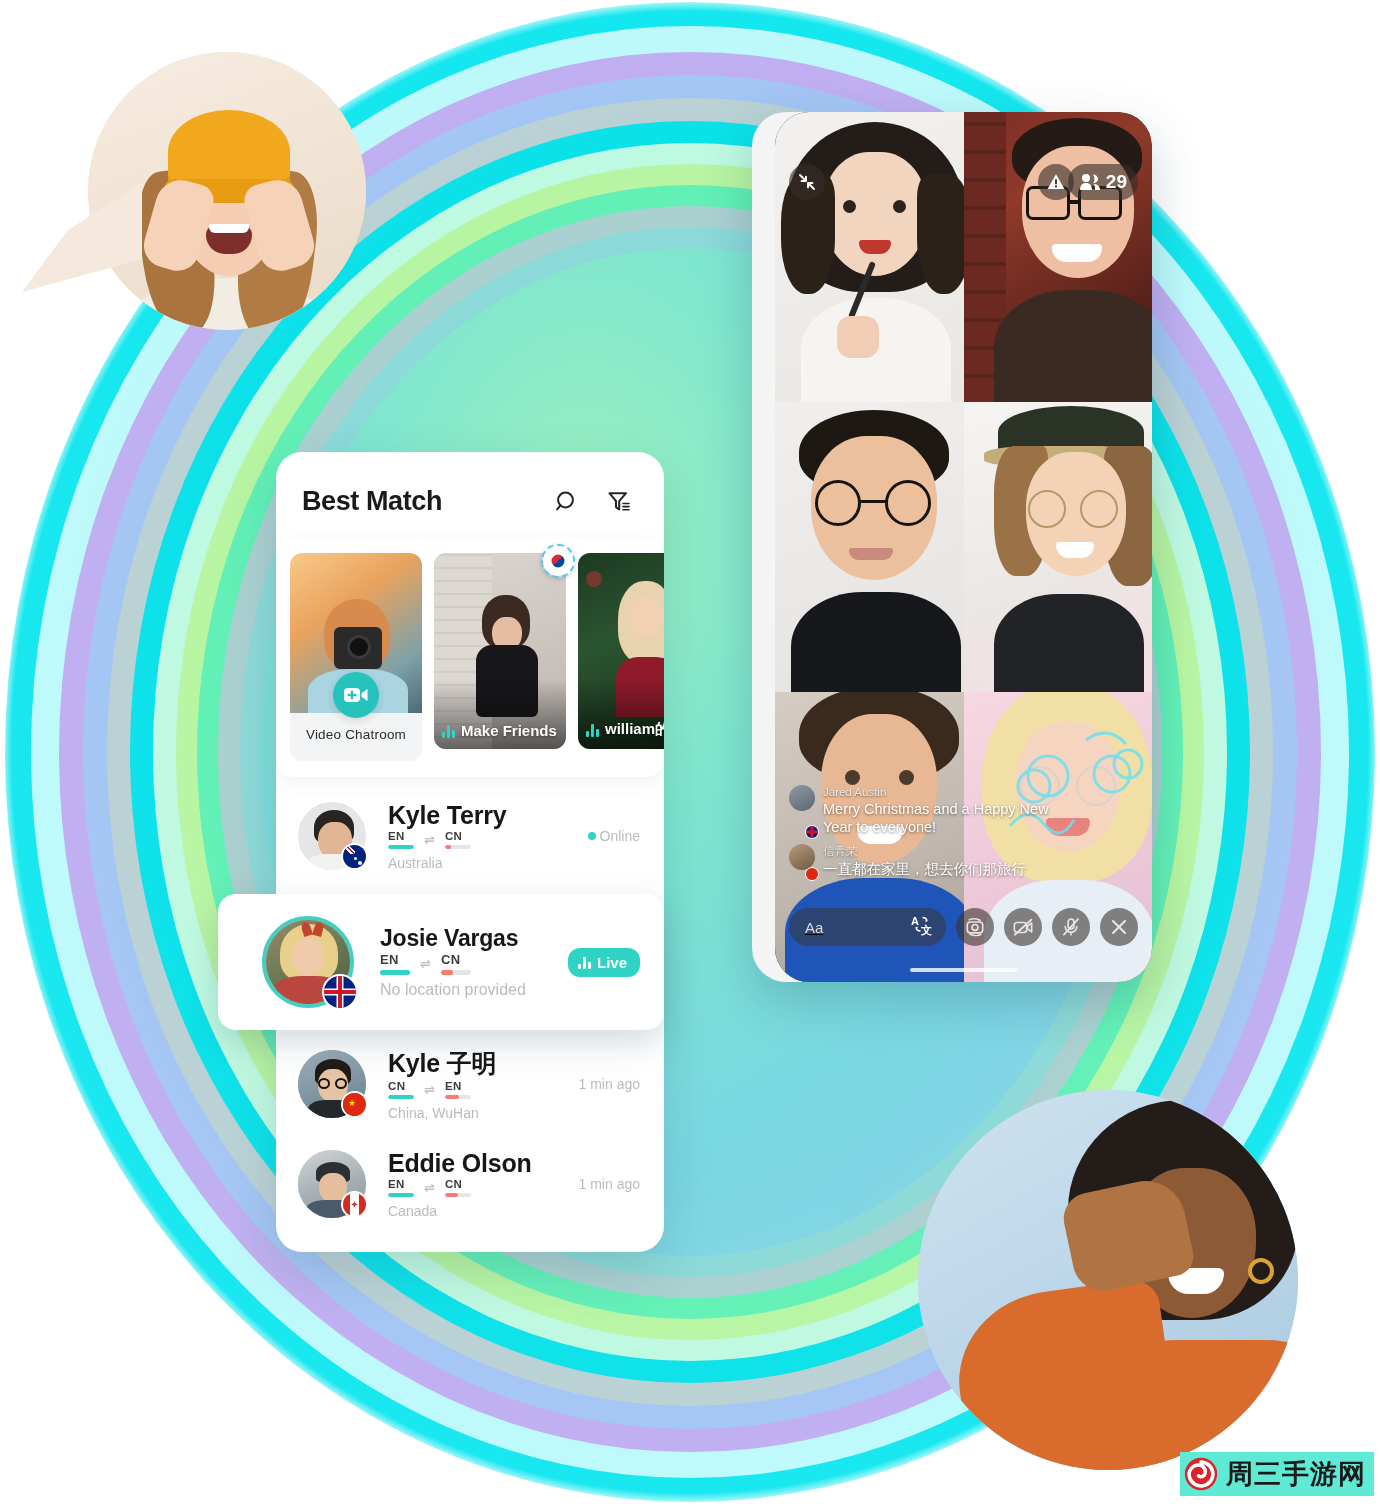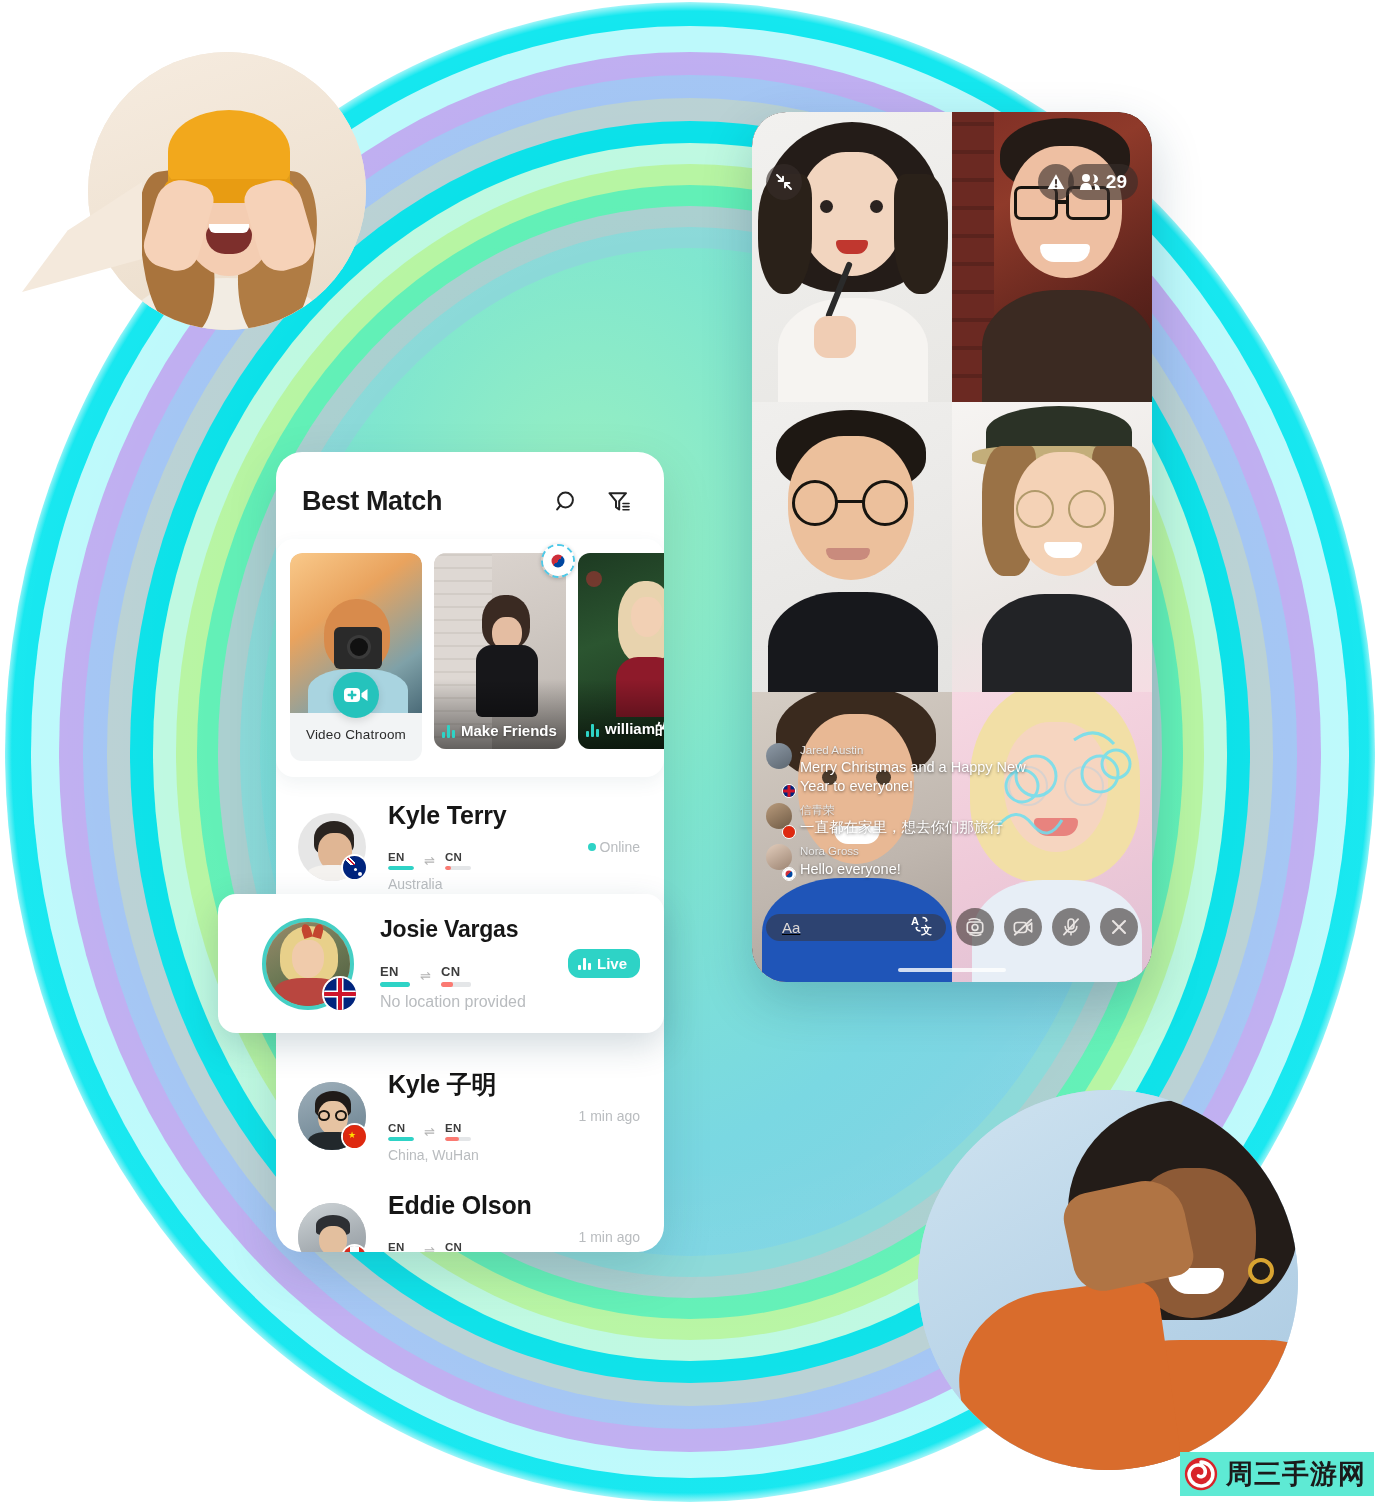--- a/index.html
+++ b/index.html
@@ -156,21 +156,21 @@
   .user-row.highlight .avatar { width:92px; height:92px; border:4px solid #45cfc4; }
   .avatar-flag {
     position:absolute; right:-2px; bottom:0px; width:27px; height:27px;
     border-radius:50%; border:2px solid #fff; overflow:hidden;
   }
   .user-row.highlight .avatar-flag { width:36px; height:36px; right:-4px; bottom:-2px; }
   .user-info { flex:1 1 auto; padding-left:22px; min-width:0; }
   .user-row.highlight .user-info { padding-left:26px; }
   .user-name { font-size:25px; font-weight:700; color:#161616; letter-spacing:-.2px; }
   .user-row.highlight .user-name { font-size:23px; }
-  .lang-row { display:flex; align-items:center; gap:9px; margin-top:21px; }
+  .lang-row { display:flex; align-items:center; gap:9px; margin-top:0; }
   .lang-item { display:flex; flex-direction:column; gap:3px; }
   .lang-code { font-size:11.5px; font-weight:700; color:#3c3c3c; letter-spacing:.4px; }
   .user-row.highlight .lang-code { font-size:13px; }
   .lang-bar { width:26px; height:4px; border-radius:2px; background:#e4e6e8; overflow:hidden; position:relative; }
   .user-row.highlight .lang-bar { width:30px; height:5px; }
   .lang-bar i { position:absolute; left:0; top:0; bottom:0; border-radius:2px; }
   .swap-icon { color:#b3b3b3; font-size:13px; line-height:1; margin:0 1px; }
   .user-loc { font-size:14px; color:#b9bcbf; margin-top:6px; }
   .user-row.highlight .user-loc { font-size:16px; }
   .user-right { flex:0 0 auto; display:flex; align-items:center; }
@@ -184,21 +184,21 @@
   }
 
   
   .phone {
     position:absolute; left:752px; top:112px; width:400px; height:870px;
     border-radius:34px;
     background:#f4f4f4;
     box-shadow: 0 20px 50px rgba(20,60,80,.22);
     overflow:hidden;
   }
-  .phone-screen { position:absolute; inset:0; border-radius:34px; overflow:hidden; background:#111; }
+  .phone-screen { position:absolute; inset:0; border-radius:34px; overflow:hidden; background:#111;margin-left:23px; }
   .vgrid { position:absolute; inset:0; display:grid; grid-template-columns:1fr 1fr; grid-template-rows:1fr 1fr 1fr; }
   .vcell { position:relative; overflow:hidden; }
 
   .pill {
     position:absolute; display:flex; align-items:center; justify-content:center;
     background:rgba(55,45,42,.62); border-radius:999px; color:#fff;
   }
   .pill-collapse { left:14px; top:52px; width:36px; height:36px; }
   .pill-warn { right:78px; top:52px; width:36px; height:36px; }
   .pill-count { right:14px; top:52px; height:36px; padding:0 11px; gap:5px; font-size:19px; font-weight:600; }
@@ -207,21 +207,21 @@
   .chat-msg { display:flex; gap:8px; margin-bottom:8px; }
   .chat-av-wrap { position:relative; flex:0 0 auto; }
   .chat-av { width:26px; height:26px; border-radius:50%; overflow:hidden; background:#ccc; }
   .chat-av-flag { position:absolute; right:-4px; bottom:-3px; width:14px; height:14px; border-radius:50%; border:1.5px solid #fff; overflow:hidden; }
   .chat-body { min-width:0; }
   .chat-name { font-size:11.5px; color:#eaeaea; text-shadow:0 1px 2px rgba(0,0,0,.5); line-height:1.35; }
   .chat-text { font-size:14.5px; color:#ffffff; text-shadow:0 1px 3px rgba(0,0,0,.55); line-height:1.25; }
 
   .bottom-bar { position:absolute; left:14px; right:14px; bottom:36px; display:flex; align-items:center; gap:10px; }
   .msg-input {
-    flex:1 1 auto; height:27px; background:rgba(60,52,48,.52); border-radius:999px;
+    flex:1 1 auto; height:38px; background:rgba(60,52,48,.52); border-radius:999px;
     display:flex; align-items:center; justify-content:space-between; padding:0 12px 0 16px;text-decoration:underline;
   }
   .msg-placeholder { font-size:15px; color:#ded9d6; }
   .ctl-btn {
     width:38px; height:38px; border-radius:50%; background:rgba(60,52,48,.6);
     display:flex; align-items:center; justify-content:center; flex:0 0 auto;
   }
   .home-indicator { position:absolute; left:50%; transform:translateX(-50%); bottom:10px; width:108px; height:4px; border-radius:2px; background:rgba(255,255,255,.8); }
 
   
@@ -678,33 +678,20 @@
             <div class="chat-av-flag">
               <div style="position:absolute;inset:0;background:#de2910;"></div>
             </div>
           </div>
           <div class="chat-body">
             <div class="chat-name">信青荣</div>
             <div class="chat-text">一直都在家里，想去你们那旅行</div>
           </div>
         </div>
 
-        <div class="chat-msg">
-          <div class="chat-av-wrap">
-            <div class="chat-av" style="background:linear-gradient(150deg,#e2cdbc,#9c8472);"></div>
-            <div class="chat-av-flag">
-              <div style="position:absolute;inset:0;background:#fff;"></div>
-              <div style="position:absolute;left:50%;top:50%;transform:translate(-50%,-50%);width:7px;height:7px;border-radius:50%;background:linear-gradient(135deg,#cd2e3a 50%,#0047a0 50%);"></div>
-            </div>
-          </div>
-          <div class="chat-body">
-            <div class="chat-name">Nora Gross</div>
-            <div class="chat-text">Hello everyone!</div>
-          </div>
-        </div>
       </div>
 
       <div class="bottom-bar">
         <div class="msg-input">
           <span class="msg-placeholder">Aa</span>
           <span>
             <svg width="24" height="22" viewBox="0 0 24 22">
               <text x="1" y="11" font-family="Liberation Sans, sans-serif" font-size="11" font-weight="700" fill="#fff">A</text>
               <text x="11" y="20" font-family="DejaVu Sans, sans-serif" font-size="11" font-weight="700" fill="#fff">文</text>
               <path d="M12.5 3.5 q4 0 4.5 3.5" stroke="#fff" stroke-width="1.4" fill="none"></path>

